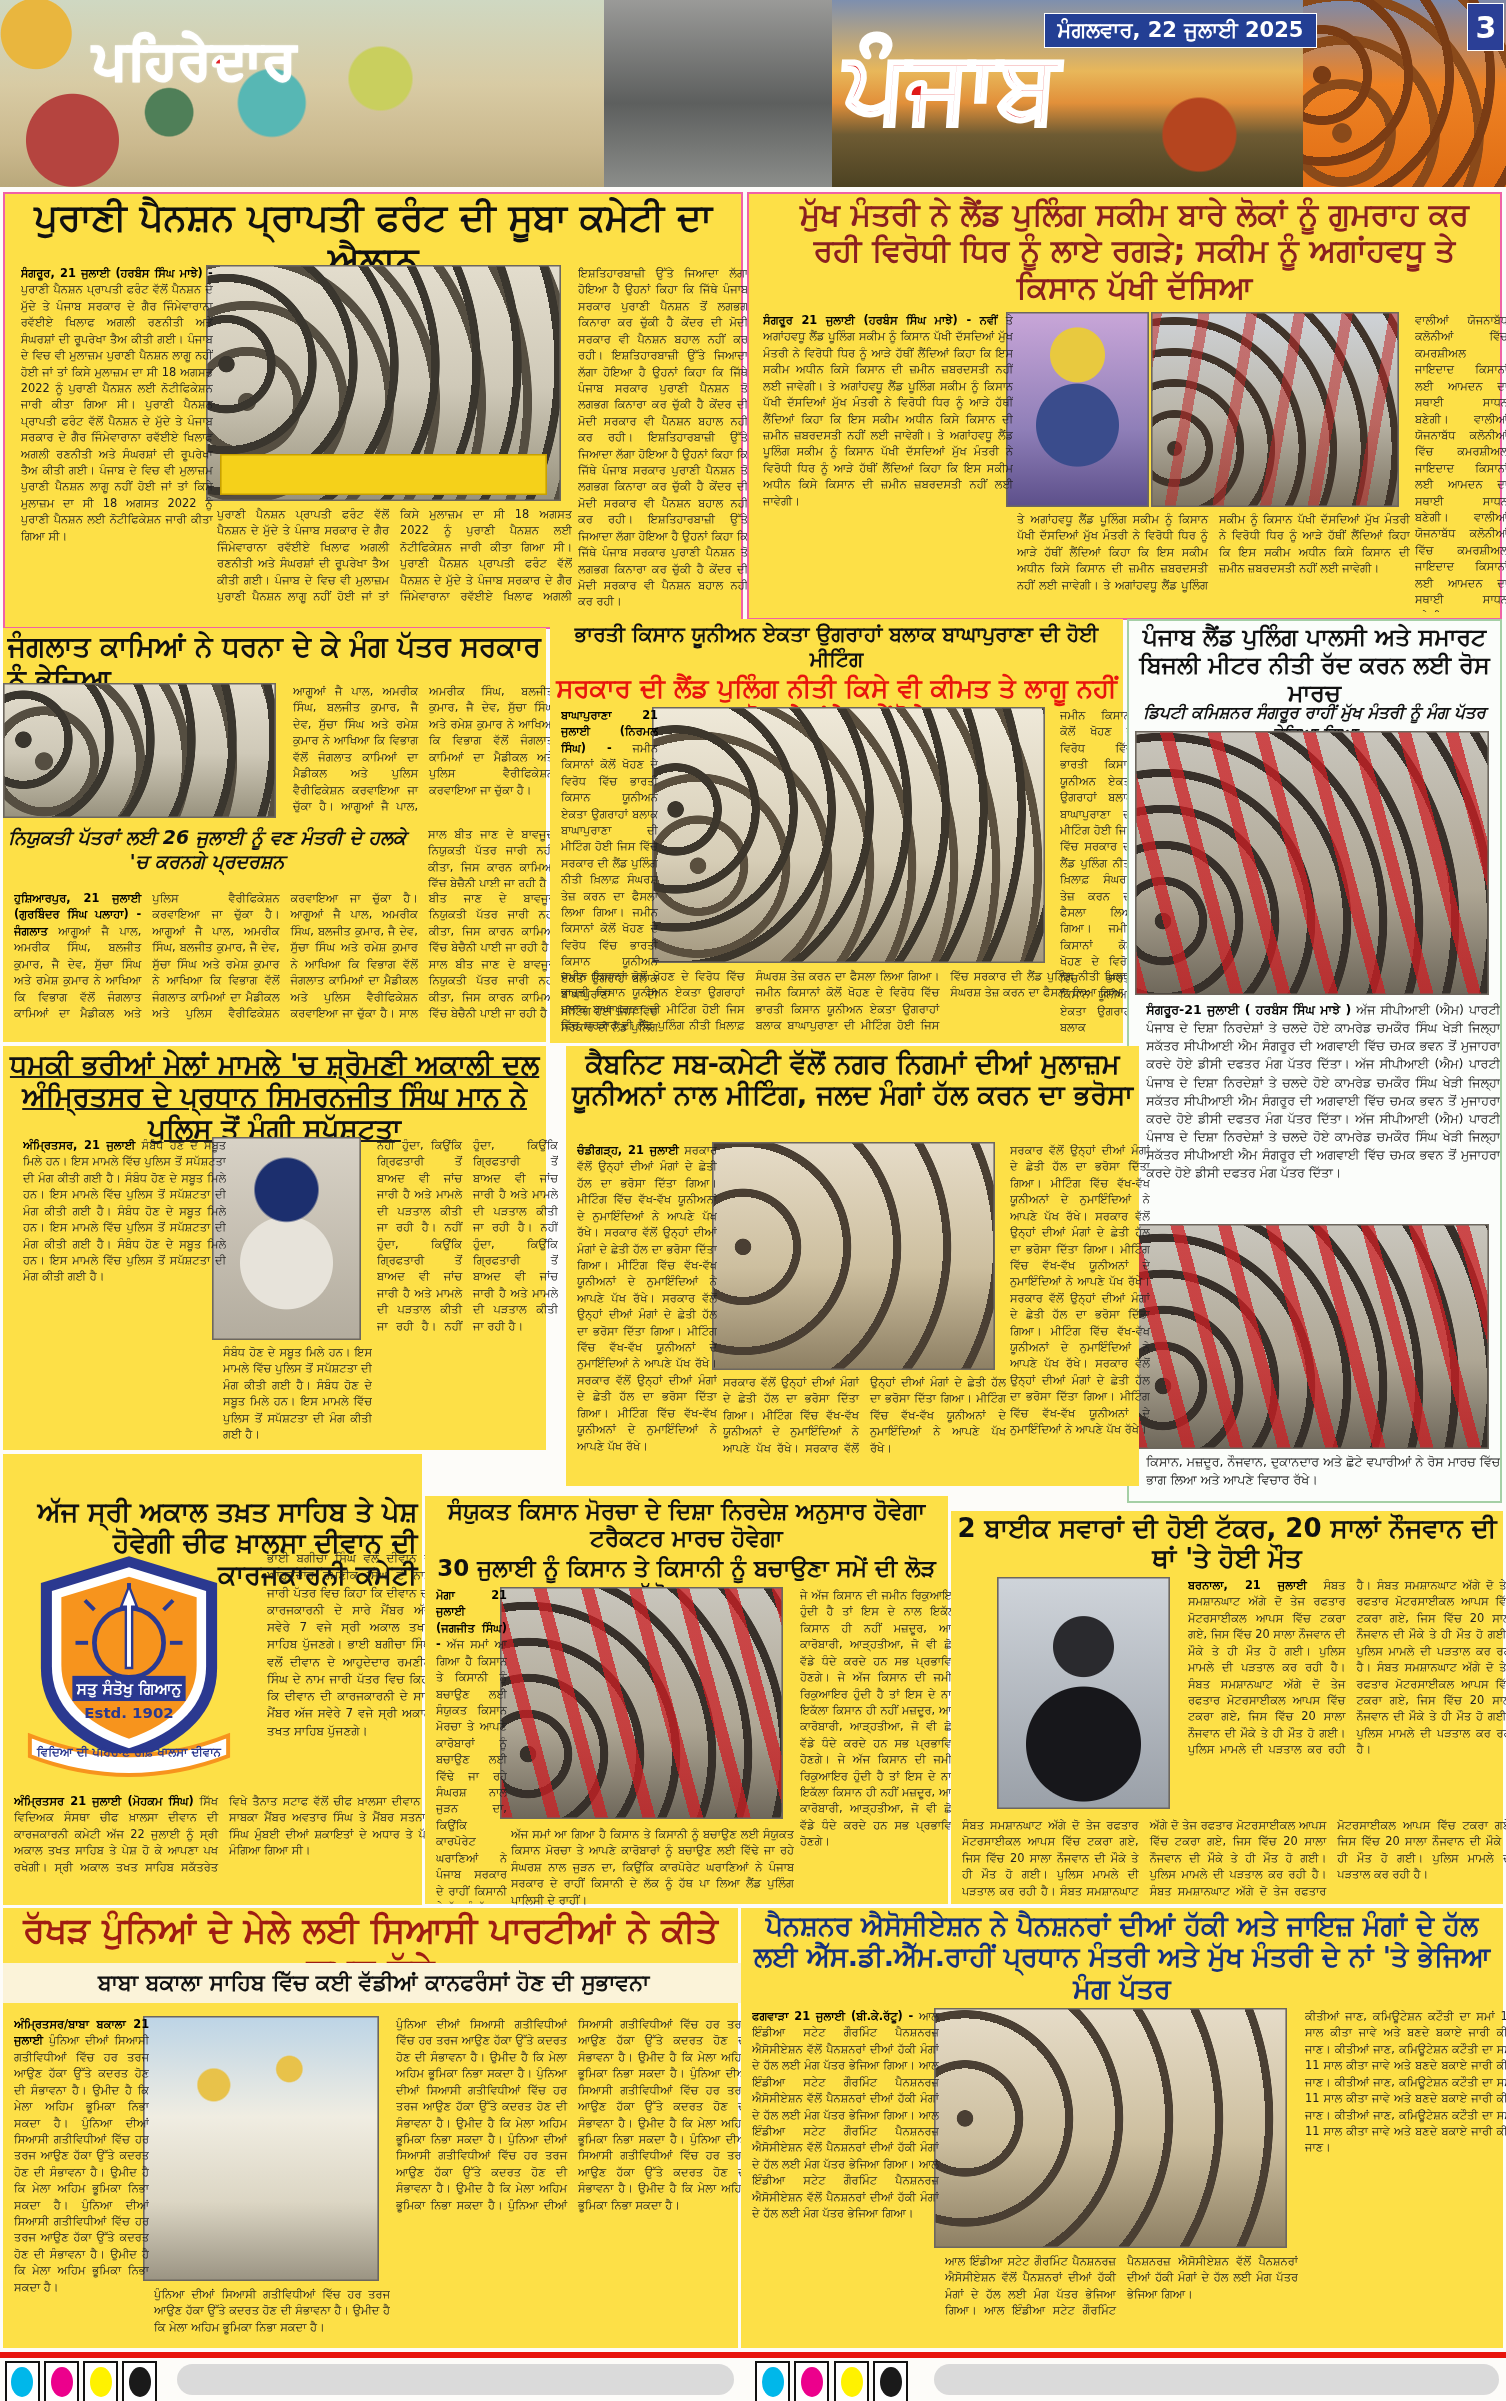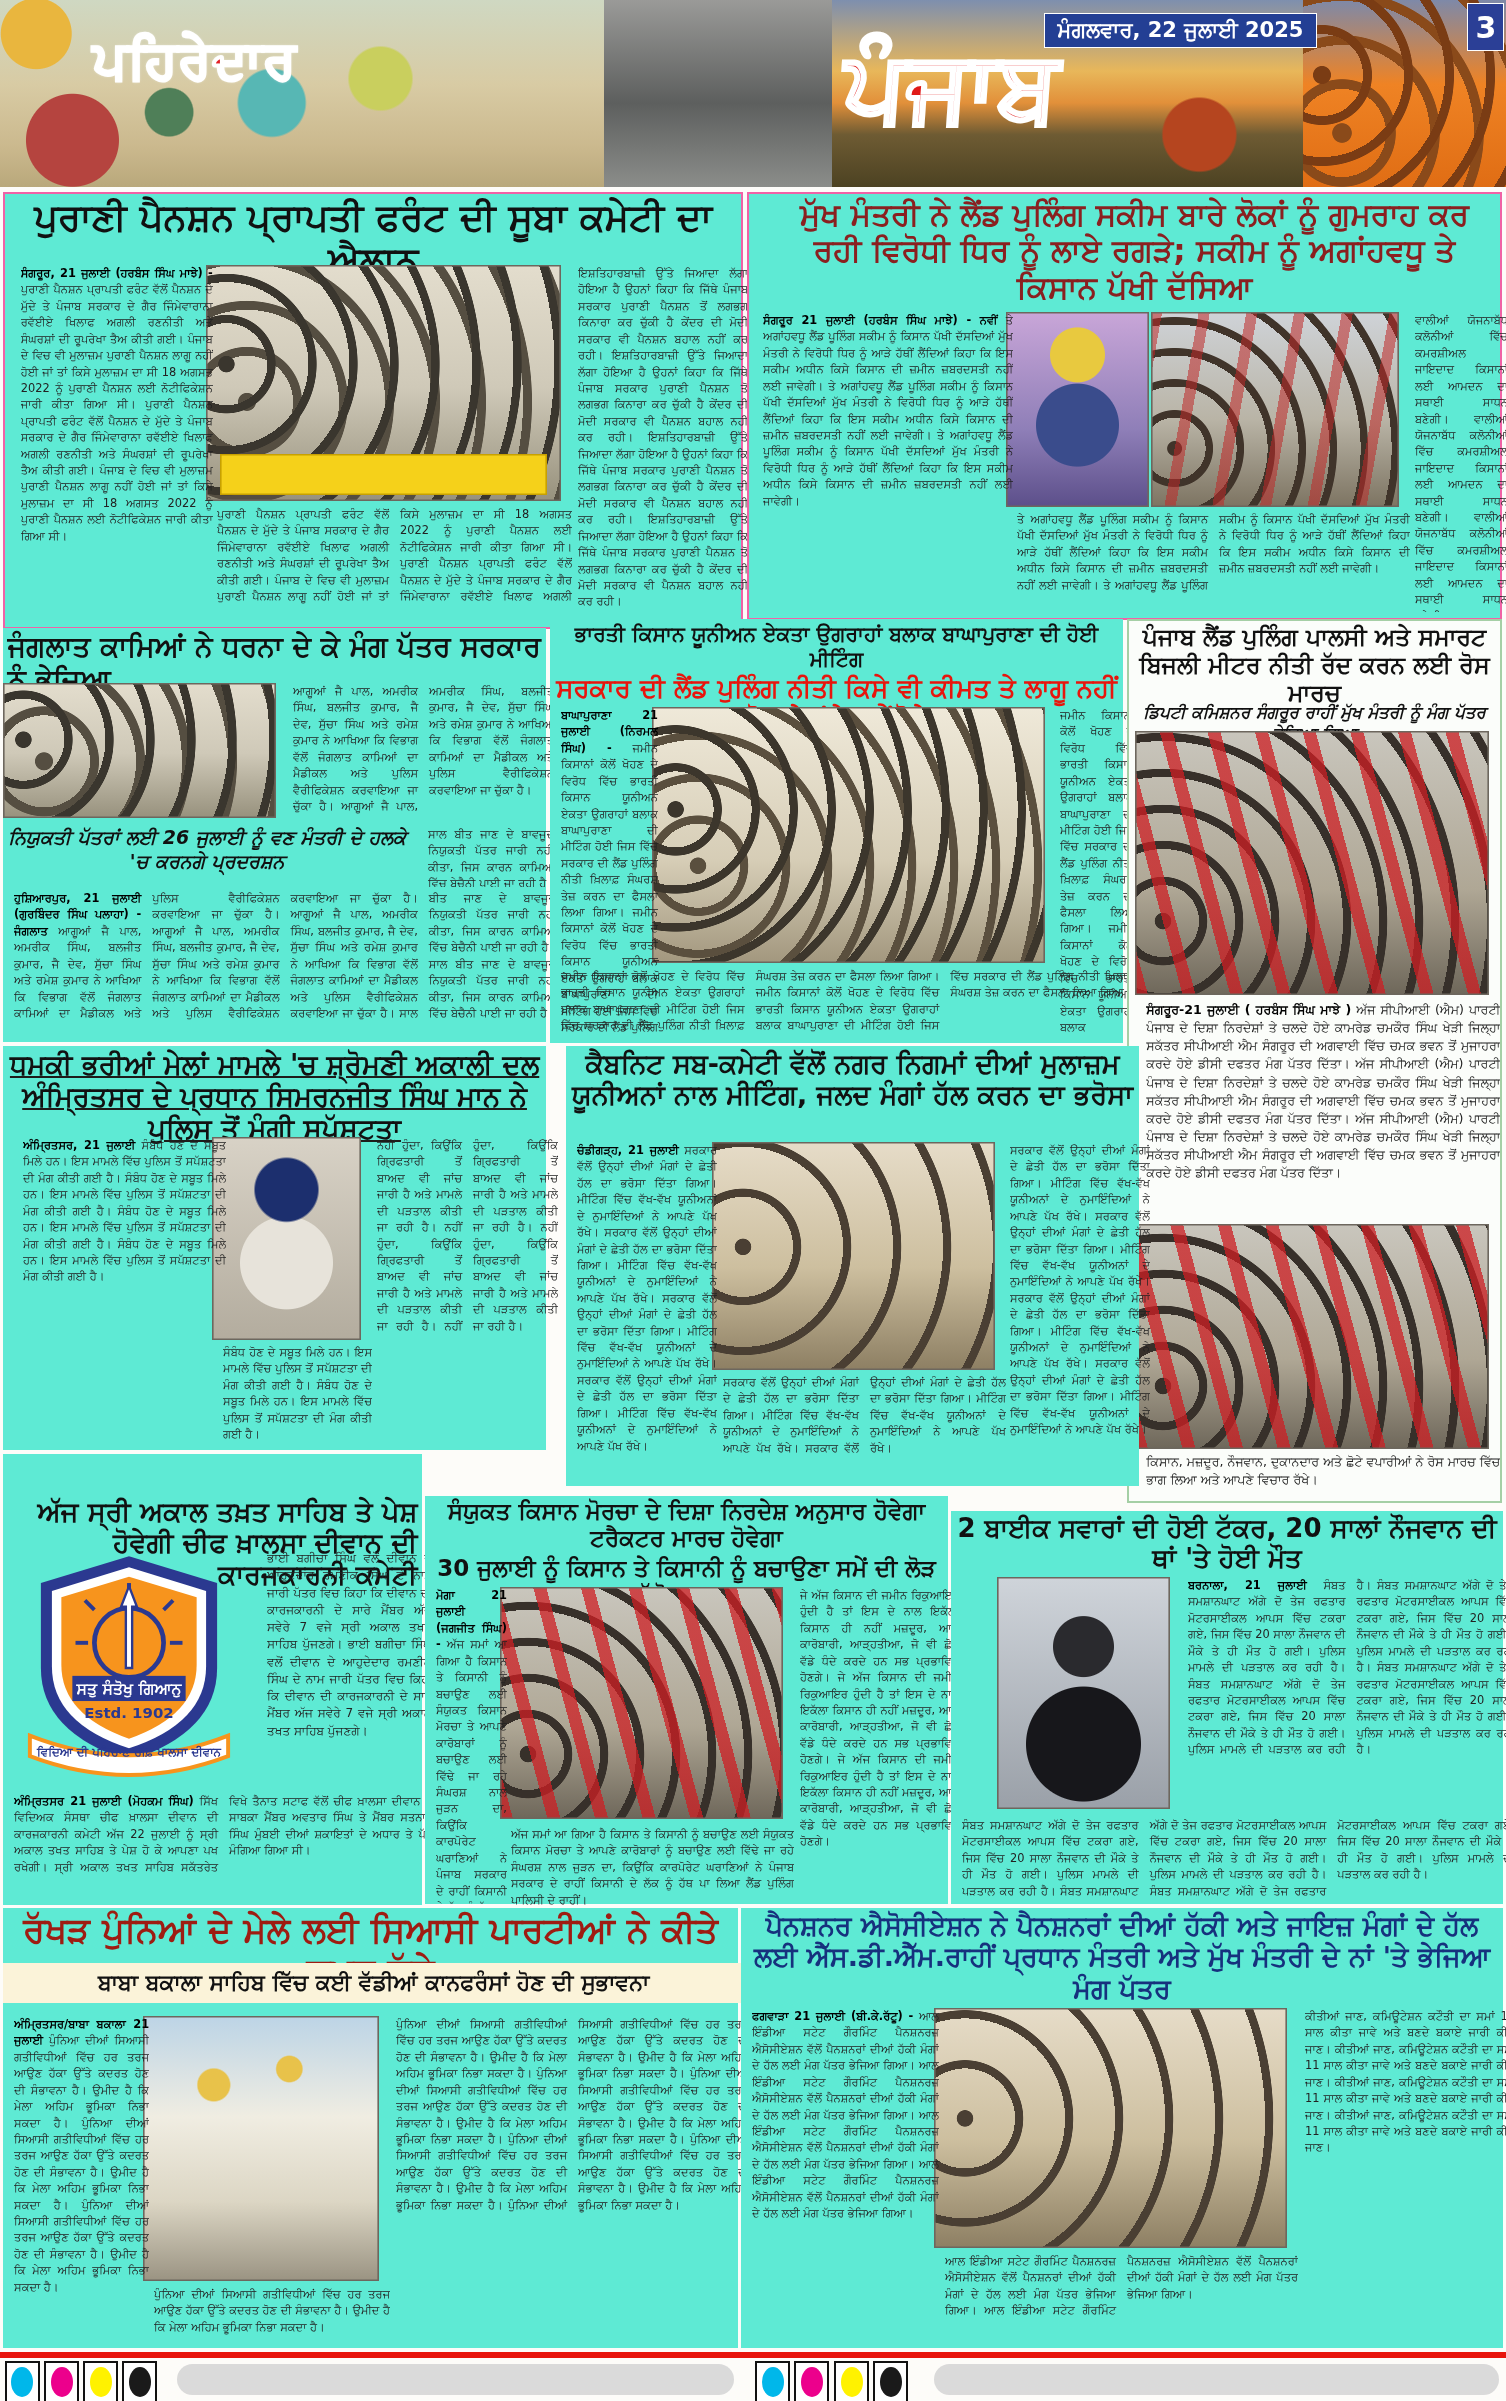--- a/index.html
+++ b/index.html
@@ -25,21 +25,21 @@
     linear-gradient(180deg,#7e89a8 0%,#ef8324 45%,#e06d14 100%);}
   .mh-pehredar{position:absolute;left:93px;top:30px;font-size:52px;font-weight:bold;color:#e31e24;
     -webkit-text-stroke:2.4px #ffffff;text-shadow:0 0 3.1px #fff;letter-spacing:1.6px;}
   .mh-punjab{position:absolute;left:844px;top:38px;font-size:97px;font-weight:bold;color:#e01a18;
     -webkit-text-stroke:3.1px #ffffff;transform:skewX(-4deg);line-height:1;}
   .mh-date{position:absolute;left:1044px;top:12.6px;background:#233f94;color:#fff;font-weight:bold;
     font-size:21px;padding:4.7px 12.6px;border:1.6px solid #fff;}
   .mh-pageno{position:absolute;right:1.6px;top:3.1px;width:35px;height:46px;background:#2b3f96;color:#fff;
     font-size:30px;font-weight:bold;display:flex;align-items:center;justify-content:center;border:1.6px solid #fff;}
   
-  .art{position:absolute;background:#5eead4;}
+  .art{position:absolute;background:#fde047;}
   .b-pink{border:2.4px solid #f062a6;}
   .b-green{border:2.4px solid #a5cfa5;background:#fbfdfa;}
   .hl{margin:0;padding:1.6px 4.7px;font-weight:bold;line-height:1.18;text-align:center;}
   .hl-black{color:#111;}
   .hl-maroon{color:#8a2020;}
   .hl-red{color:#e8150d;}
   .hl-blue{color:#16317d;}
   .hl-darkred{color:#9e1c12;}
   .kicker{margin:0;font-weight:bold;color:#111;text-align:center;line-height:1.2;}
   .subhead{margin:0;font-weight:bold;text-align:center;line-height:1.25;color:#111;}

